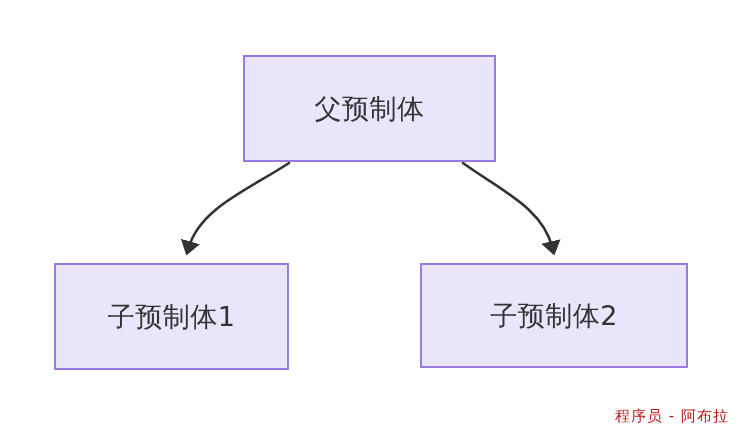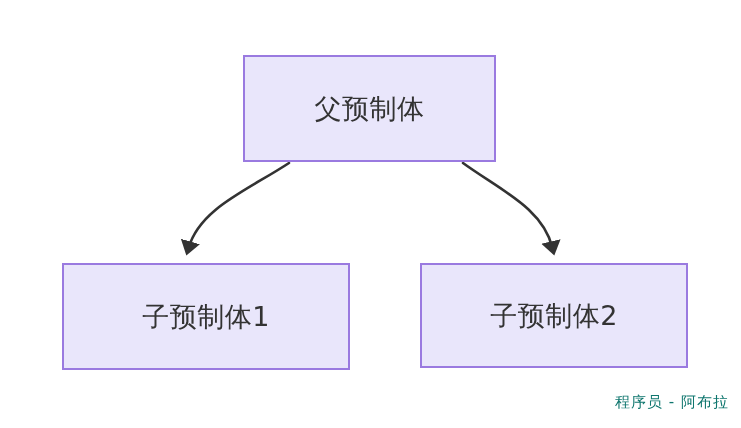--- a/index.html
+++ b/index.html
@@ -47,35 +47,34 @@
   }
   #node-parent {
     left: 243px;
     top: 55px;
     width: 253px;
     height: 107px;
   }
   #node-child-1 {
     left: 54px;
     top: 263px;
-    width: 288px;
+    width: 235px;
     height: 107px;
-    margin-left: 8px;
   }
   #node-child-2 {
     left: 420px;
     top: 263px;
     width: 268px;
     height: 105px;
   }
   .watermark {
     position: absolute;
     right: 12px;
-    bottom: 16px;
-    color: #0f766e;
+    bottom: 2px;
+    color: #b91c1c;
     font-size: 15px;
     letter-spacing: 1px;
     white-space: nowrap;
     user-select: none;
   }
 </style>
 </head>
 <body>
 
 <div id="diagram-canvas">

